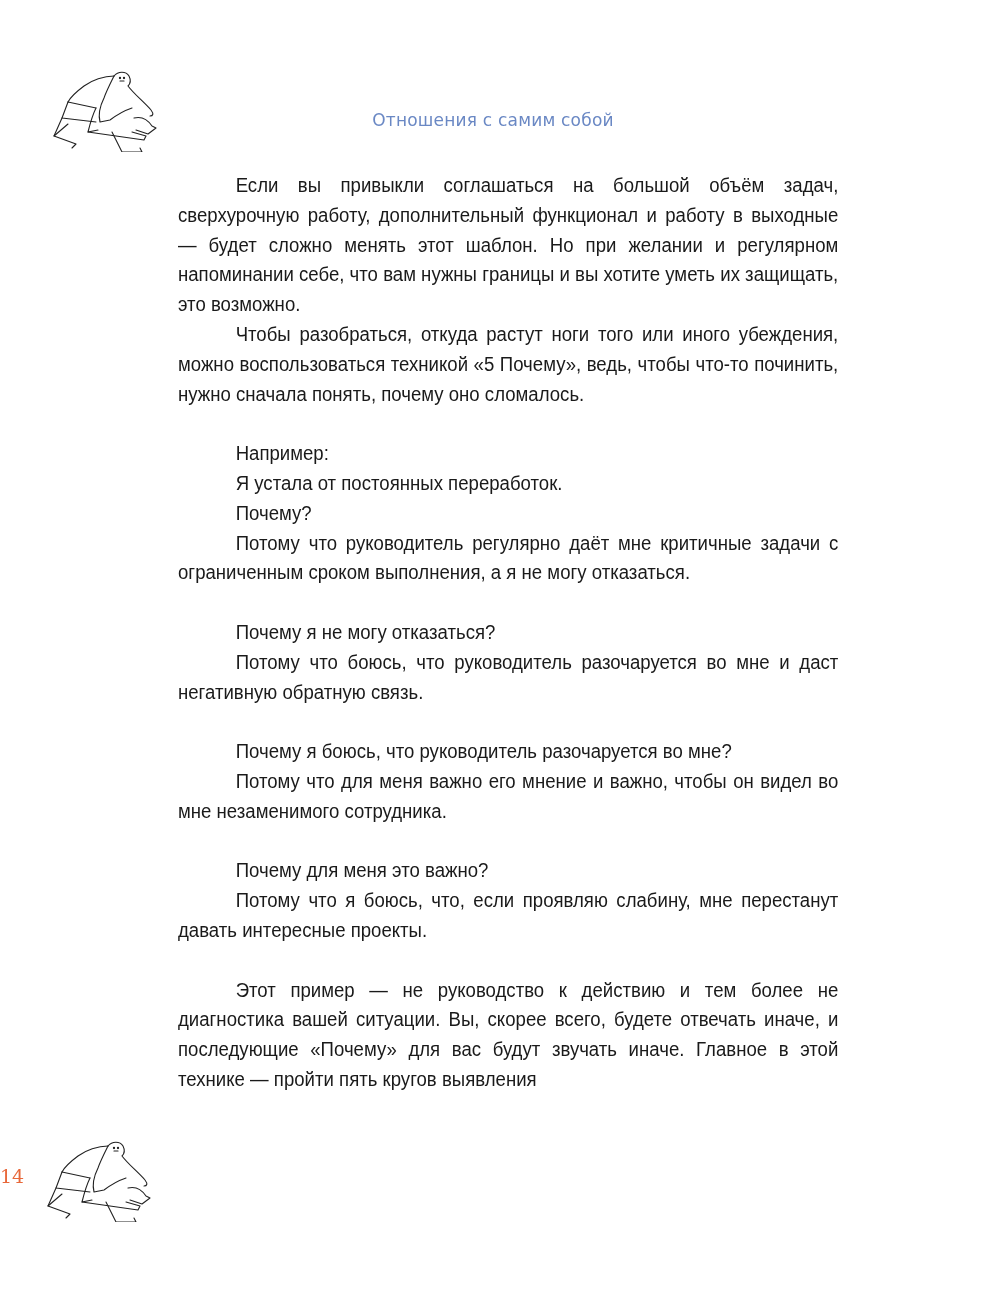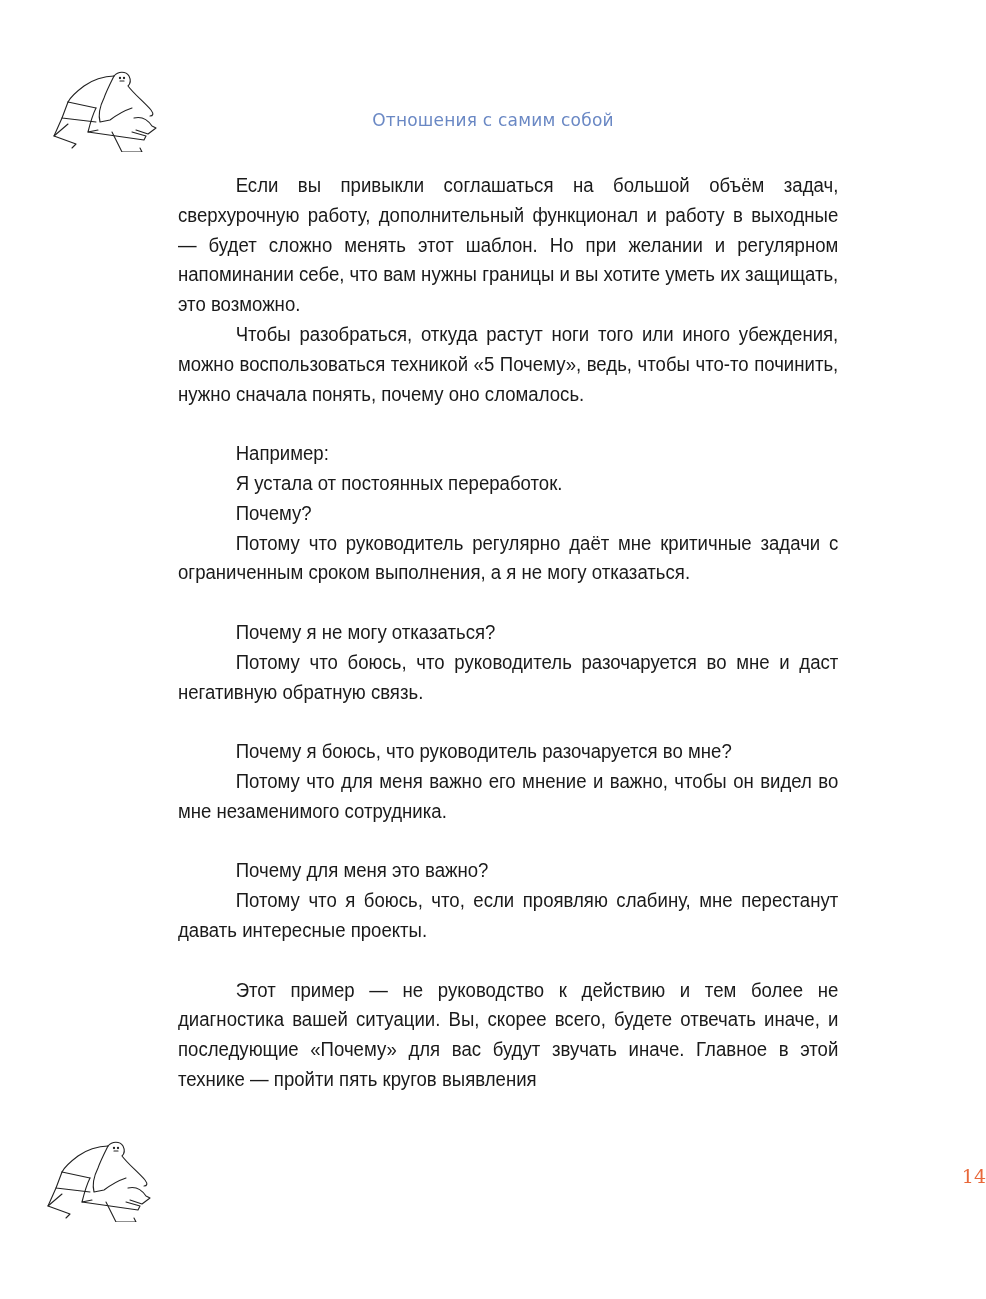--- a/index.html
+++ b/index.html
@@ -12,21 +12,21 @@
     .body-text {
       position: absolute; left: 178px; top: 171px; width: 660px;
       font-family: "Liberation Sans", sans-serif; font-size: 20px; line-height: 29.8px;
       color: #1a1a1a; transform: scaleX(0.93); transform-origin: left top;
       width: 710px;
     }
     .p { margin: 0; text-align: justify; text-indent: 62px; }
     .p.short { text-align: left; }
     .gap { height: 29.8px; }
     .folio {
-      position: absolute; left: 0; width: 986px; top: 1165px; text-align: right;
+      position: absolute; left: 0; width: 986px; top: 1165px; text-align: left;
       font-family: "DejaVu Serif", serif; font-size: 19px; color: #e8683a;
     }
     .mascot { position: absolute; }
     .mascot svg { display: block; }
   </style>
 </head>
 <body>
 
 <div class="page">
 

